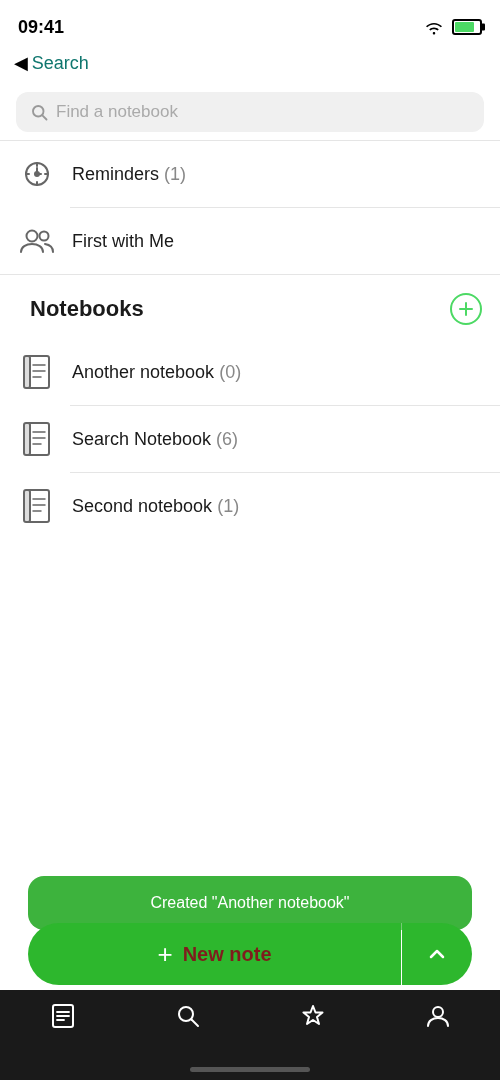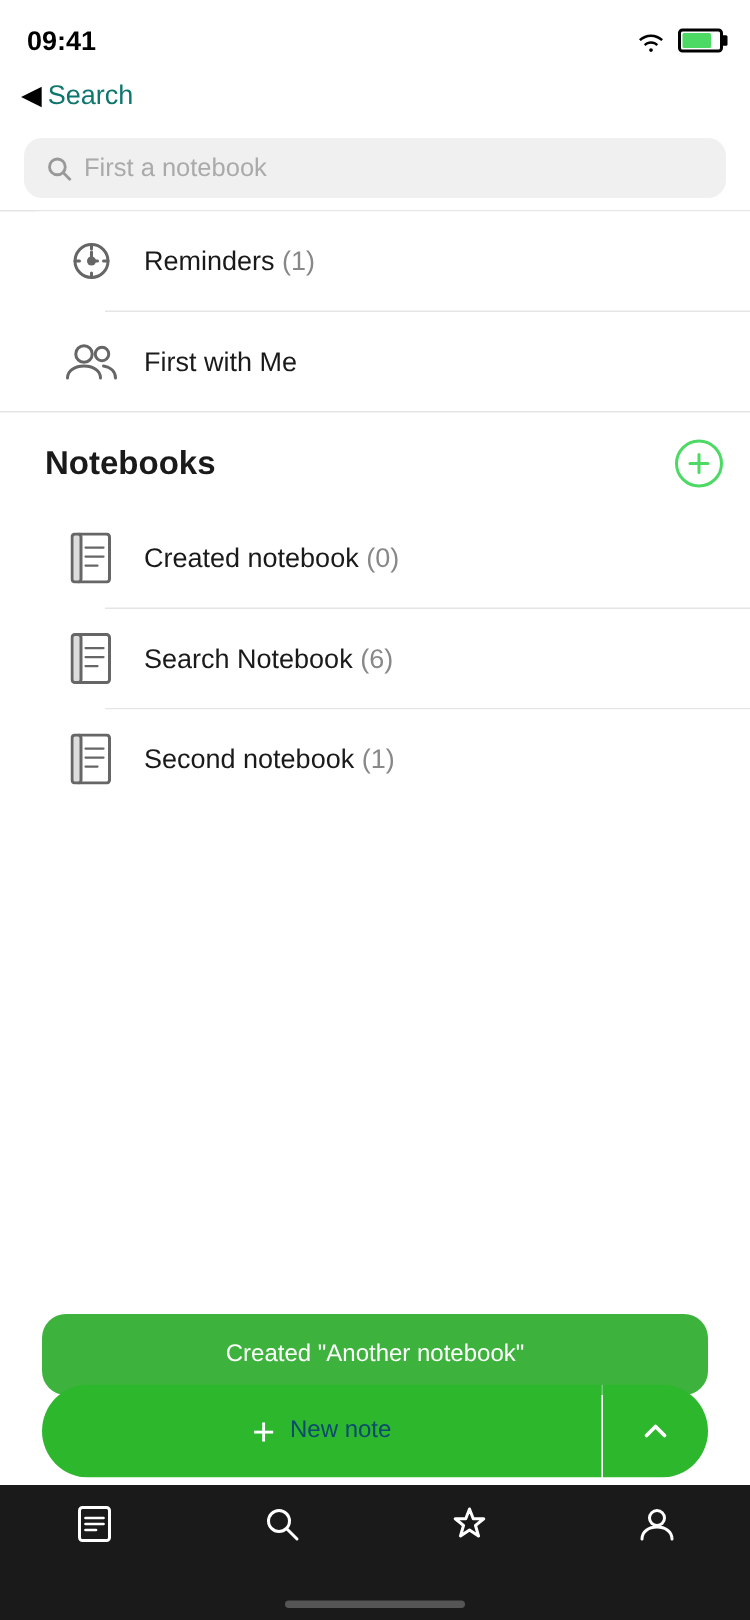--- a/index.html
+++ b/index.html
@@ -120,21 +120,20 @@
       background: #e5e5e5;
       margin: 0 0 0 70px;
     }
 
     
     .list-item {
       display: flex;
       align-items: center;
       padding: 14px 18px;
       background: #fff;
-      margin-left: 24px;
     }
 
     .list-item-icon {
       width: 38px;
       height: 38px;
       display: flex;
       align-items: center;
       justify-content: center;
       margin-right: 16px;
       flex-shrink: 0;
@@ -225,23 +224,23 @@
     }
 
     .fab-main-icon {
       color: #fff;
       font-size: 26px;
       font-weight: 300;
       line-height: 1;
     }
 
     .fab-main-label {
-      color: #0c4a6e;
-      font-size: 16px;
-      font-weight: 400;
+      color: #7f1d1d;
+      font-size: 20px;
+      font-weight: 700;
     }
 
     .fab-divider-v {
       width: 1px;
       background: rgba(255,255,255,0.3);
     }
 
     .fab-chevron {
       width: 70px;
       background: #2DB72D;
@@ -324,21 +323,21 @@
   <span class="back-label">Search</span>
 </div>
 
 <div class="search-bar">
   <span class="search-bar-icon">
     <svg width="18" height="18" viewBox="0 0 24 24" fill="none" stroke="#999" stroke-width="2.5" stroke-linecap="round">
       <circle cx="11" cy="11" r="7"></circle>
       <line x1="16.5" y1="16.5" x2="22" y2="22"></line>
     </svg>
   </span>
-  <span class="search-bar-placeholder">First a notebook</span>
+  <span class="search-bar-placeholder">Find a notebook</span>
 </div>
 
 <div class="divider"></div>
 
 <div class="list-item">
   <div class="list-item-icon">
     <svg width="30" height="30" viewBox="0 0 30 30" fill="none" xmlns="http://www.w3.org/2000/svg">
       <circle cx="15" cy="15" r="11" stroke="#666" stroke-width="2" fill="none"></circle>
       <circle cx="15" cy="15" r="3" fill="#666"></circle>
       <line x1="15" y1="4" x2="15" y2="7" stroke="#666" stroke-width="2" stroke-linecap="round"></line>
@@ -383,21 +382,21 @@
   <div class="list-item-icon">
     <svg width="28" height="34" viewBox="0 0 28 34" fill="none" xmlns="http://www.w3.org/2000/svg">
       <rect x="4" y="1" width="22" height="32" rx="2" stroke="#666" stroke-width="2" fill="white"></rect>
       <rect x="1" y="1" width="6" height="32" rx="2" stroke="#666" stroke-width="2" fill="#ddd"></rect>
       <line x1="10" y1="10" x2="22" y2="10" stroke="#666" stroke-width="1.5" stroke-linecap="round"></line>
       <line x1="10" y1="16" x2="22" y2="16" stroke="#666" stroke-width="1.5" stroke-linecap="round"></line>
       <line x1="10" y1="22" x2="18" y2="22" stroke="#666" stroke-width="1.5" stroke-linecap="round"></line>
     </svg>
   </div>
   <span class="list-item-text">
-    <span>Created notebook</span>&nbsp;<span style="color:#888;">(0)</span>
+    <span>Another notebook</span>&nbsp;<span style="color:#888;">(0)</span>
   </span>
 </div>
 
 <div class="divider-inset"></div>
 
 <div class="list-item">
   <div class="list-item-icon">
     <svg width="28" height="34" viewBox="0 0 28 34" fill="none" xmlns="http://www.w3.org/2000/svg">
       <rect x="4" y="1" width="22" height="32" rx="2" stroke="#666" stroke-width="2" fill="white"></rect>
       <rect x="1" y="1" width="6" height="32" rx="2" stroke="#666" stroke-width="2" fill="#ddd"></rect>

